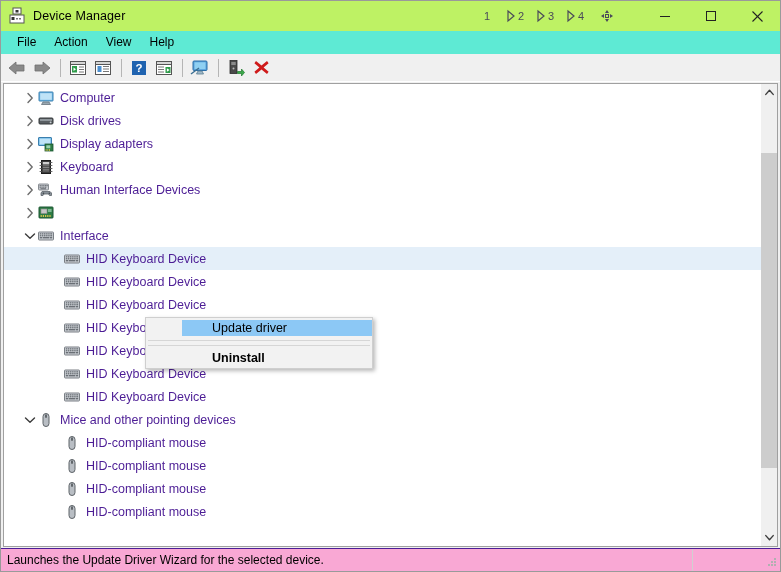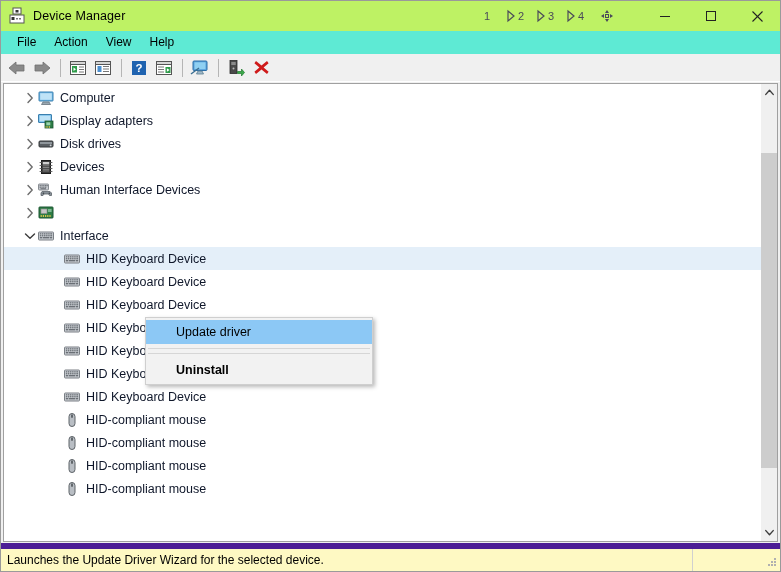--- a/index.html
+++ b/index.html
@@ -141,21 +141,21 @@
   }
   .tree-inner {
     position: relative;
     padding-top: 2px;
   }
   .tree-row {
     height: 23px;
     display: flex;
     align-items: center;
     font-size: 12.5px;
-    color: #0f172a;
+    color: #4c1d95;
     white-space: nowrap;
     position: relative;
   }
   .tree-row.selected-soft {
     background: #e4eff9;
   }
   .twisty {
     width: 16px;
     height: 16px;
     display: flex;
@@ -208,22 +208,22 @@
     position: absolute;
     left: 0;
     right: 0;
     background: #cdcdcd;
   }
 
   
   .statusbar {
     height: 22px;
     min-height: 22px;
-    background: #fef9c3;
-    border-top: 6px solid #4c1d95;
+    background: #f9a8d4;
+    border-top: 1px solid #4c1d95;
     display: flex;
     align-items: stretch;
     position: relative;
   }
   .status-cell {
     font-size: 12px;
     color: #000000;
     display: flex;
     align-items: center;
     padding-left: 6px;
@@ -247,27 +247,28 @@
     top: 233px;
     width: 228px;
     background: #f2f2f2;
     border: 1px solid #cfcfcf;
     box-shadow: 2px 2px 4px rgba(0,0,0,0.28);
     padding: 2px 0 2px 0;
     box-sizing: border-box;
     z-index: 50;
   }
   .ctx-item {
-    height: 24px;
+    height: 16px;
     display: flex;
     align-items: center;
     font-size: 12.5px;
     color: #000000;
     padding-left: 30px;
     box-sizing: border-box;
+    margin-left: 36px;
   }
   .ctx-item.highlight {
     background: #8cc8f5;
   }
   .ctx-item.bold { font-weight: bold; }
   .ctx-sep {
     height: 1px;
     background: #d6d6d6;
     margin: 4px 2px 4px 2px;
   }
@@ -456,45 +457,45 @@
             <span class="tree-label">Computer</span>
           </div>
           <div class="tree-row lvl1">
             <span class="twisty">
               <svg width="8" height="12" viewBox="0 0 8 12">
                 <path d="M2 1.5 L6.2 6 L2 10.5" fill="none" stroke="#6d6d6d" stroke-width="1.4" stroke-linecap="round" stroke-linejoin="round"></path>
               </svg>
             </span>
             <span class="dev-icon">
               <svg width="16" height="16" viewBox="0 0 16 16">
+                <rect x="1" y="5" width="14" height="6" rx="1" fill="#5a5f63" stroke="#34383b" stroke-width="1"></rect>
+                <rect x="2" y="6" width="12" height="2" fill="#8f969b"></rect>
+                <circle cx="12.6" cy="9.4" r="0.9" fill="#c9d0d4"></circle>
+              </svg>
+            </span>
+            <span class="tree-label">Disk drives</span>
+          </div>
+          <div class="tree-row lvl1">
+            <span class="twisty">
+              <svg width="8" height="12" viewBox="0 0 8 12">
+                <path d="M2 1.5 L6.2 6 L2 10.5" fill="none" stroke="#6d6d6d" stroke-width="1.4" stroke-linecap="round" stroke-linejoin="round"></path>
+              </svg>
+            </span>
+            <span class="dev-icon">
+              <svg width="16" height="16" viewBox="0 0 16 16">
                 <rect x="0.5" y="1.5" width="13" height="8" rx="0.5" fill="#6fb9e8" stroke="#3b7fae" stroke-width="1"></rect>
                 <rect x="1.6" y="2.6" width="10.8" height="5.8" fill="#bfe3f7"></rect>
                 <rect x="7" y="8" width="8" height="7" fill="#2e7d46" stroke="#1b5530" stroke-width="0.8"></rect>
                 <rect x="8.3" y="9.3" width="4" height="3" fill="#9ad2ae"></rect>
                 <rect x="7.6" y="13.2" width="1" height="1.6" fill="#d8c14a"></rect>
                 <rect x="9.3" y="13.2" width="1" height="1.6" fill="#d8c14a"></rect>
                 <rect x="11" y="13.2" width="1" height="1.6" fill="#d8c14a"></rect>
               </svg>
             </span>
             <span class="tree-label">Display adapters</span>
-          </div>
-          <div class="tree-row lvl1">
-            <span class="twisty">
-              <svg width="8" height="12" viewBox="0 0 8 12">
-                <path d="M2 1.5 L6.2 6 L2 10.5" fill="none" stroke="#6d6d6d" stroke-width="1.4" stroke-linecap="round" stroke-linejoin="round"></path>
-              </svg>
-            </span>
-            <span class="dev-icon">
-              <svg width="16" height="16" viewBox="0 0 16 16">
-                <rect x="1" y="5" width="14" height="6" rx="1" fill="#5a5f63" stroke="#34383b" stroke-width="1"></rect>
-                <rect x="2" y="6" width="12" height="2" fill="#8f969b"></rect>
-                <circle cx="12.6" cy="9.4" r="0.9" fill="#c9d0d4"></circle>
-              </svg>
-            </span>
-            <span class="tree-label">Disk drives</span>
           </div>
           <div class="tree-row lvl1">
             <span class="twisty">
               <svg width="8" height="12" viewBox="0 0 8 12">
                 <path d="M2 1.5 L6.2 6 L2 10.5" fill="none" stroke="#6d6d6d" stroke-width="1.4" stroke-linecap="round" stroke-linejoin="round"></path>
               </svg>
             </span>
             <span class="dev-icon">
               <svg width="16" height="16" viewBox="0 0 16 16">
                 <rect x="3.5" y="1.5" width="9" height="13" fill="#3c3c3c" stroke="#1d1d1d" stroke-width="1"></rect>
@@ -510,21 +511,21 @@
                   <rect x="1.6" y="6" width="2" height="1"></rect>
                   <rect x="1.6" y="9" width="2" height="1"></rect>
                   <rect x="1.6" y="12" width="2" height="1"></rect>
                   <rect x="12.4" y="3" width="2" height="1"></rect>
                   <rect x="12.4" y="6" width="2" height="1"></rect>
                   <rect x="12.4" y="9" width="2" height="1"></rect>
                   <rect x="12.4" y="12" width="2" height="1"></rect>
                 </g>
               </svg>
             </span>
-            <span class="tree-label">Devices</span>
+            <span class="tree-label">Keyboard</span>
           </div>
           <div class="tree-row lvl1">
             <span class="twisty">
               <svg width="8" height="12" viewBox="0 0 8 12">
                 <path d="M2 1.5 L6.2 6 L2 10.5" fill="none" stroke="#6d6d6d" stroke-width="1.4" stroke-linecap="round" stroke-linejoin="round"></path>
               </svg>
             </span>
             <span class="dev-icon">
               <svg width="16" height="16" viewBox="0 0 16 16">
                 <rect x="0.5" y="2" width="10" height="6" rx="0.8" fill="#c9ccd1" stroke="#7d8288" stroke-width="0.9"></rect>
@@ -773,20 +774,35 @@
                   <rect x="10.2" y="7.1" width="1.5" height="1.3"></rect>
                   <rect x="12.3" y="7.1" width="1.9" height="1.3"></rect>
                   <rect x="1.8" y="9" width="2.6" height="1.4"></rect>
                   <rect x="5" y="9" width="6" height="1.4"></rect>
                   <rect x="11.6" y="9" width="2.6" height="1.4"></rect>
                 </g>
               </svg>
             </span>
             <span class="tree-label">HID Keyboard Device</span>
           </div>
+          <div class="tree-row lvl1">
+            <span class="twisty">
+              <svg width="12" height="8" viewBox="0 0 12 8">
+                <path d="M1.5 2 L6 6.2 L10.5 2" fill="none" stroke="#3c3c3c" stroke-width="1.4" stroke-linecap="round" stroke-linejoin="round"></path>
+              </svg>
+            </span>
+            <span class="dev-icon">
+              <svg width="16" height="16" viewBox="0 0 16 16">
+                <rect x="5" y="1.5" width="6" height="13" rx="3" fill="#b9bec4" stroke="#5f6469" stroke-width="1"></rect>
+                <line x1="8" y1="1.8" x2="8" y2="6" stroke="#5f6469" stroke-width="0.9"></line>
+                <rect x="7.3" y="3" width="1.4" height="2.6" rx="0.6" fill="#4d5257"></rect>
+              </svg>
+            </span>
+            <span class="tree-label">Mice and other pointing devices</span>
+          </div>
           <div class="tree-row lvl2">
             <span class="twisty"></span>
             <span class="dev-icon">
               <svg width="16" height="16" viewBox="0 0 16 16">
                 <rect x="5" y="1.5" width="6" height="13" rx="3" fill="#b9bec4" stroke="#5f6469" stroke-width="1"></rect>
                 <line x1="8" y1="1.8" x2="8" y2="6" stroke="#5f6469" stroke-width="0.9"></line>
                 <rect x="7.3" y="3" width="1.4" height="2.6" rx="0.6" fill="#4d5257"></rect>
               </svg>
             </span>
             <span class="tree-label">HID-compliant mouse</span>

